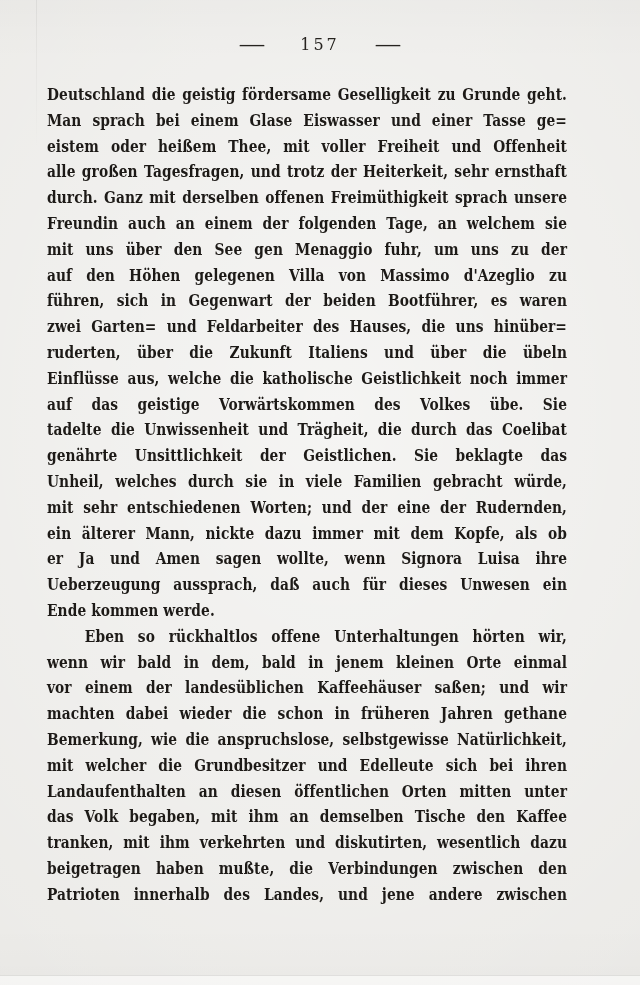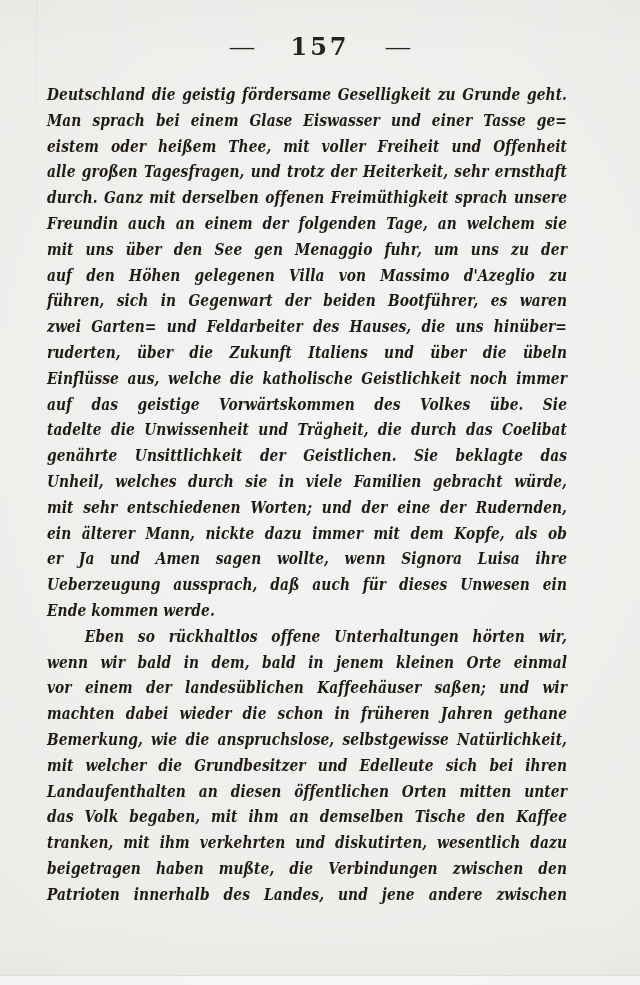--- a/index.html
+++ b/index.html
@@ -45,31 +45,30 @@
     align-items: center;
     gap: 38px;
     color: #26231f;
   }
   .header .dash {
     font-size: 20px;
     transform: scaleX(1.35);
     font-weight: 500;
   }
   .header .num {
-    font-size: 24px;
+    font-size: 16px;
     letter-spacing: 3px;
-    font-weight: 700;
+    font-weight: 400;
   }
   .textblock {
     position: absolute;
     left: 47px;
     top: 82px;
     width: 520px;
     color: #1d1a17;
-    font-style: italic;
   }
   .line {
     width: 660px;
     transform: scaleX(0.78788);
     transform-origin: 0 50%;
     white-space: nowrap;
     text-align: justify;
     text-align-last: justify;
     text-justify: inter-word;
     height: 25.8px;

